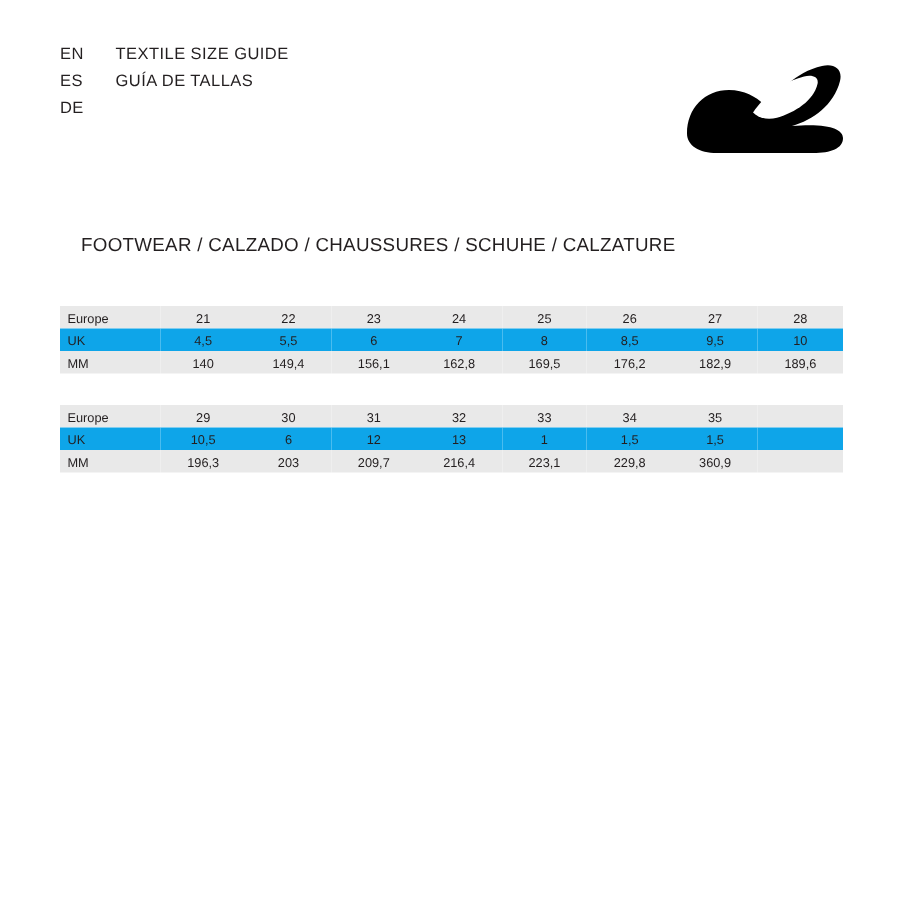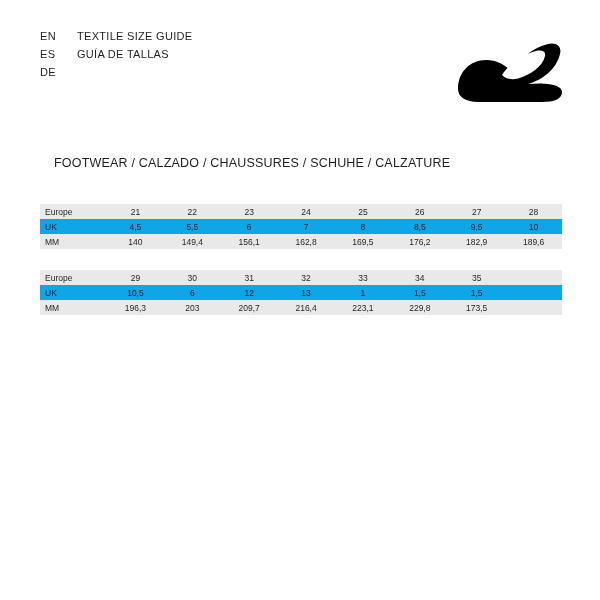--- a/index.html
+++ b/index.html
@@ -202,19 +202,19 @@
         <td></td>
       </tr>
       <tr class="shade">
         <td class="label">MM</td>
         <td>196,3</td>
         <td>203</td>
         <td>209,7</td>
         <td>216,4</td>
         <td>223,1</td>
         <td>229,8</td>
-        <td>173,5</td>
+        <td>360,9</td>
         <td></td>
       </tr>
     </tbody>
   </table>
 
 </div>
 
 </body></html>

